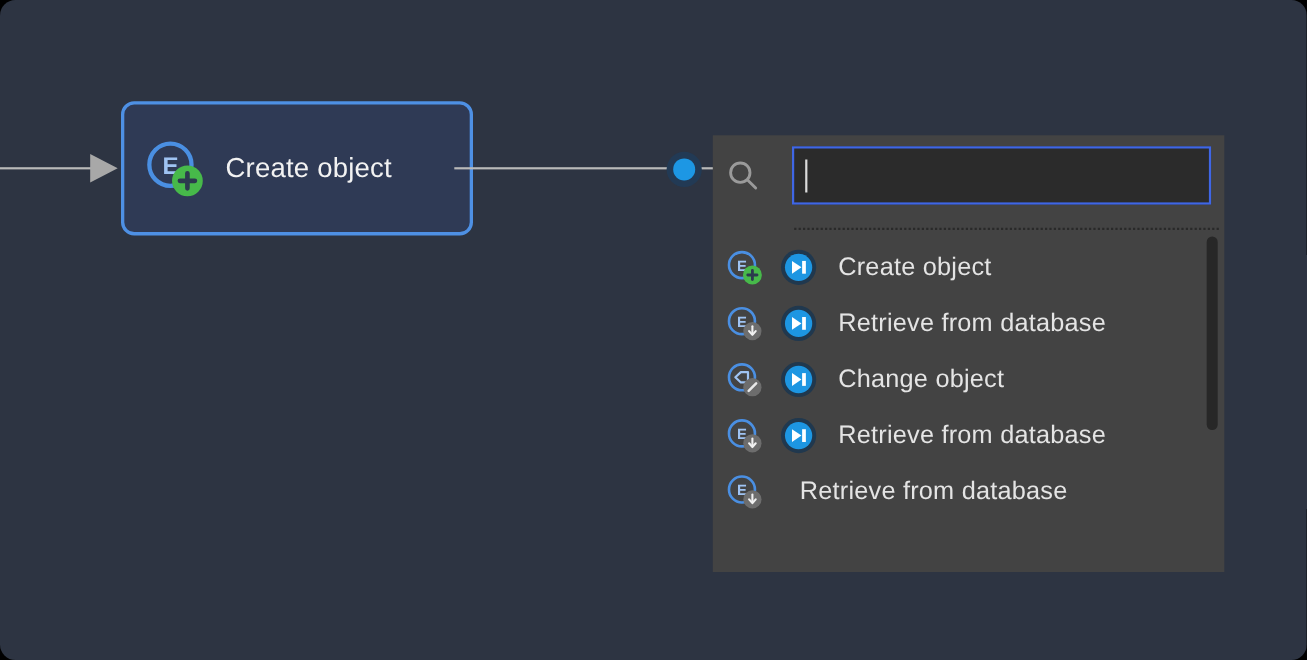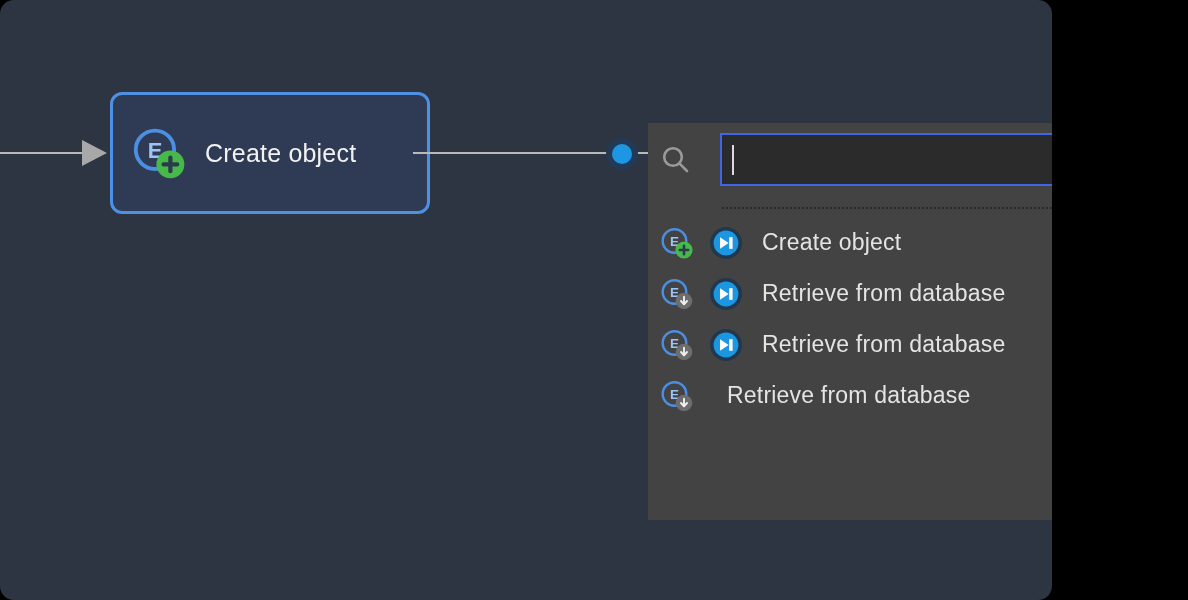--- a/index.html
+++ b/index.html
@@ -1,17 +1,17 @@
 <!DOCTYPE html>
 <html><head>
 <meta charset="utf-8">
 <style>
   html,body{margin:0;padding:0;background:#000;}
   body{font-family:"Liberation Sans","DejaVu Sans",sans-serif;}
-  .screen{position:relative;width:1052px;height:600px;background:#2d3442;border-radius:14px;overflow:hidden;}
+  .screen{position:relative;width:1188px;height:600px;background:#2d3442;border-radius:14px;overflow:hidden;}
 
   
   .edge{position:absolute;height:2px;background:#b9b9b9;}
   .edge-in{left:0;top:152px;width:84px;}
   .edge-out{left:413px;top:152px;width:236px;}
   .arrowhead{position:absolute;left:82px;top:140px;width:0;height:0;
     border-top:13px solid transparent;border-bottom:13px solid transparent;border-left:25px solid #a8a8a8;}
 
   .activity-node{position:absolute;left:110px;top:92px;width:294px;height:116px;
     background:#2f3a55;border:3.5px solid #4e90e4;border-radius:12px;
@@ -124,20 +124,29 @@
     <svg class="entity-ic" width="32" height="32" viewBox="0 0 32 32">
             <use href="#ic-entity-retrieve"></use>
           </svg>
     <svg class="flow-ic" width="34" height="34" viewBox="0 0 34 34">
             <use href="#ic-flow-step"></use>
           </svg>
     <span class="row-label">Retrieve from database</span>
   </div>
         <div class="row">
     <svg class="entity-ic" width="32" height="32" viewBox="0 0 32 32">
+            <use href="#ic-entity-change"></use>
+          </svg>
+    <svg class="flow-ic" width="34" height="34" viewBox="0 0 34 34">
+            <use href="#ic-flow-step"></use>
+          </svg>
+    <span class="row-label">Change object</span>
+  </div>
+        <div class="row">
+    <svg class="entity-ic" width="32" height="32" viewBox="0 0 32 32">
             <use href="#ic-entity-retrieve"></use>
           </svg>
     <svg class="flow-ic" width="34" height="34" viewBox="0 0 34 34">
             <use href="#ic-flow-step"></use>
           </svg>
     <span class="row-label">Retrieve from database</span>
   </div>
         <div class="row row--basic">
     <svg class="entity-ic" width="32" height="32" viewBox="0 0 32 32">
             <use href="#ic-entity-retrieve"></use>

